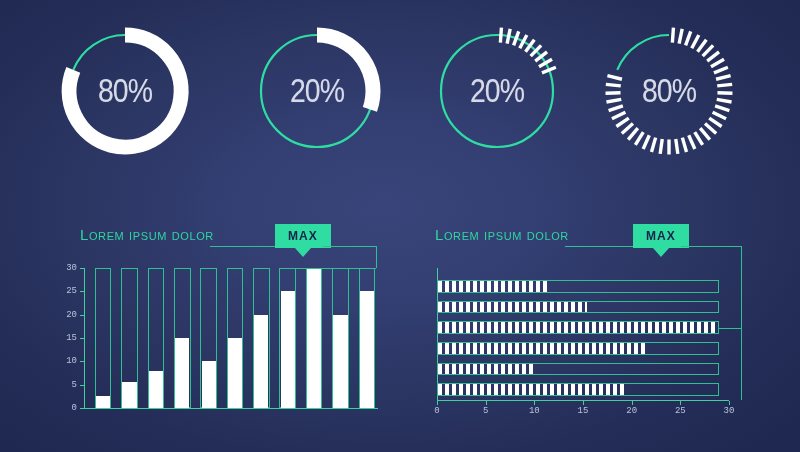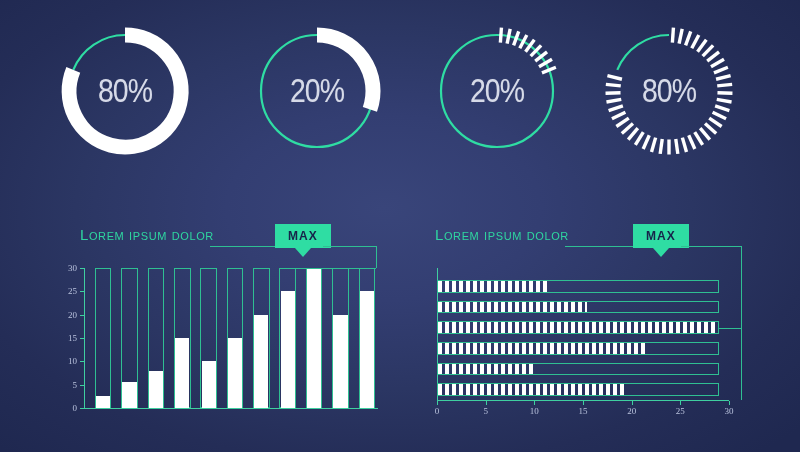--- a/index.html
+++ b/index.html
@@ -49,21 +49,21 @@
   .conn.v{width:1px;}
 
   .axis-line{position:absolute;background:#3fcfa0;}
   .axis-line.v{width:1px;}
   .axis-line.h{height:1px;}
   .tick{position:absolute;background:#3fcfa0;}
   .tick.h{width:4px;height:1px;}
   .tick.v{width:1px;height:4px;}
   .tlabel{
     position:absolute;color:#b9c2dd;font-size:9px;
-    font-family:Liberation Serif, serif;white-space:nowrap;
+    font-family:Liberation Mono, monospace;white-space:nowrap;
   }
 
   
   .vbar-frame{position:absolute;border:1.2px solid #2fbf92;box-sizing:border-box;}
   .vbar-fill{position:absolute;background:#ffffff;}
 
   
   .hbar-frame{position:absolute;border:1.2px solid #2fbf92;box-sizing:border-box;}
   .hbar-fill{position:absolute;
     background:repeating-linear-gradient(to right,#ffffff 0 4px,rgba(0,0,0,0) 4px 7px);

